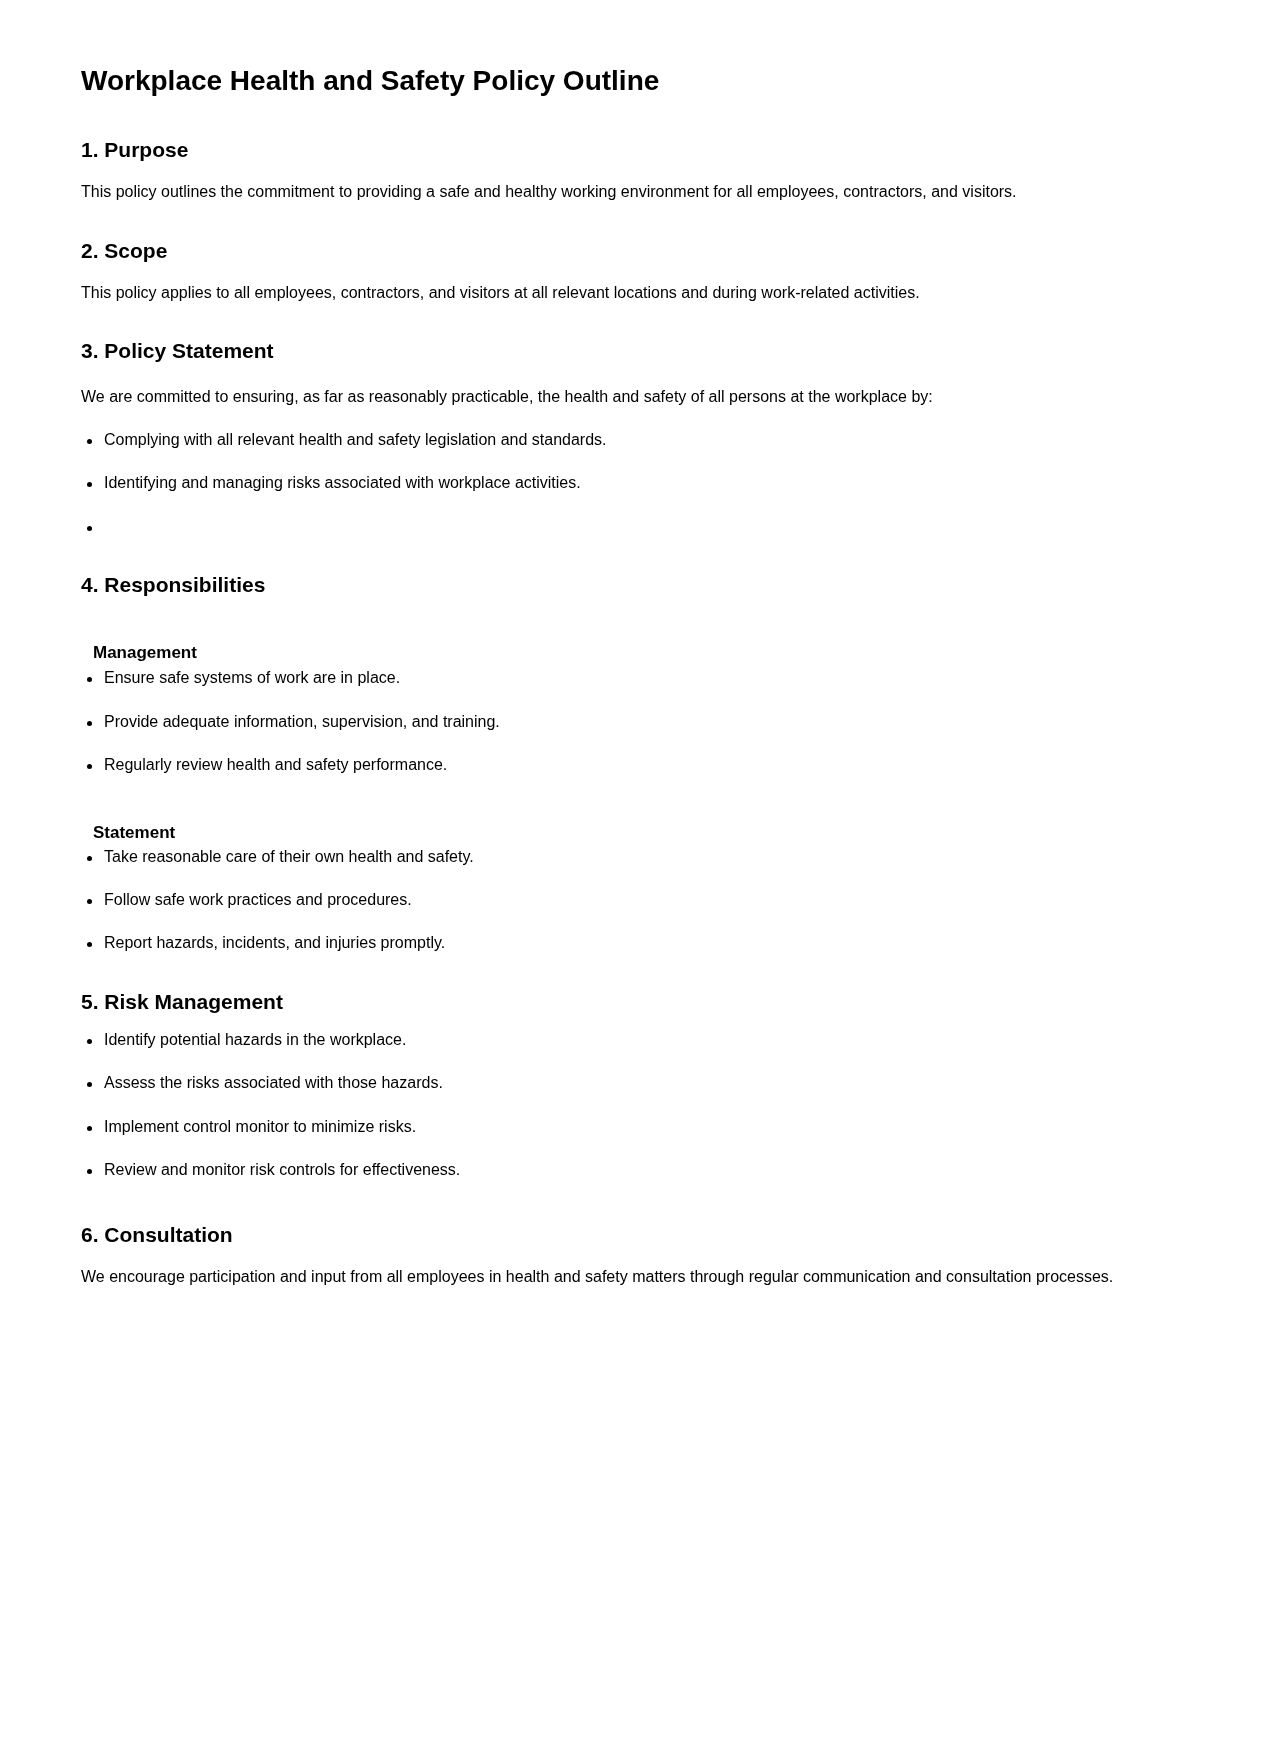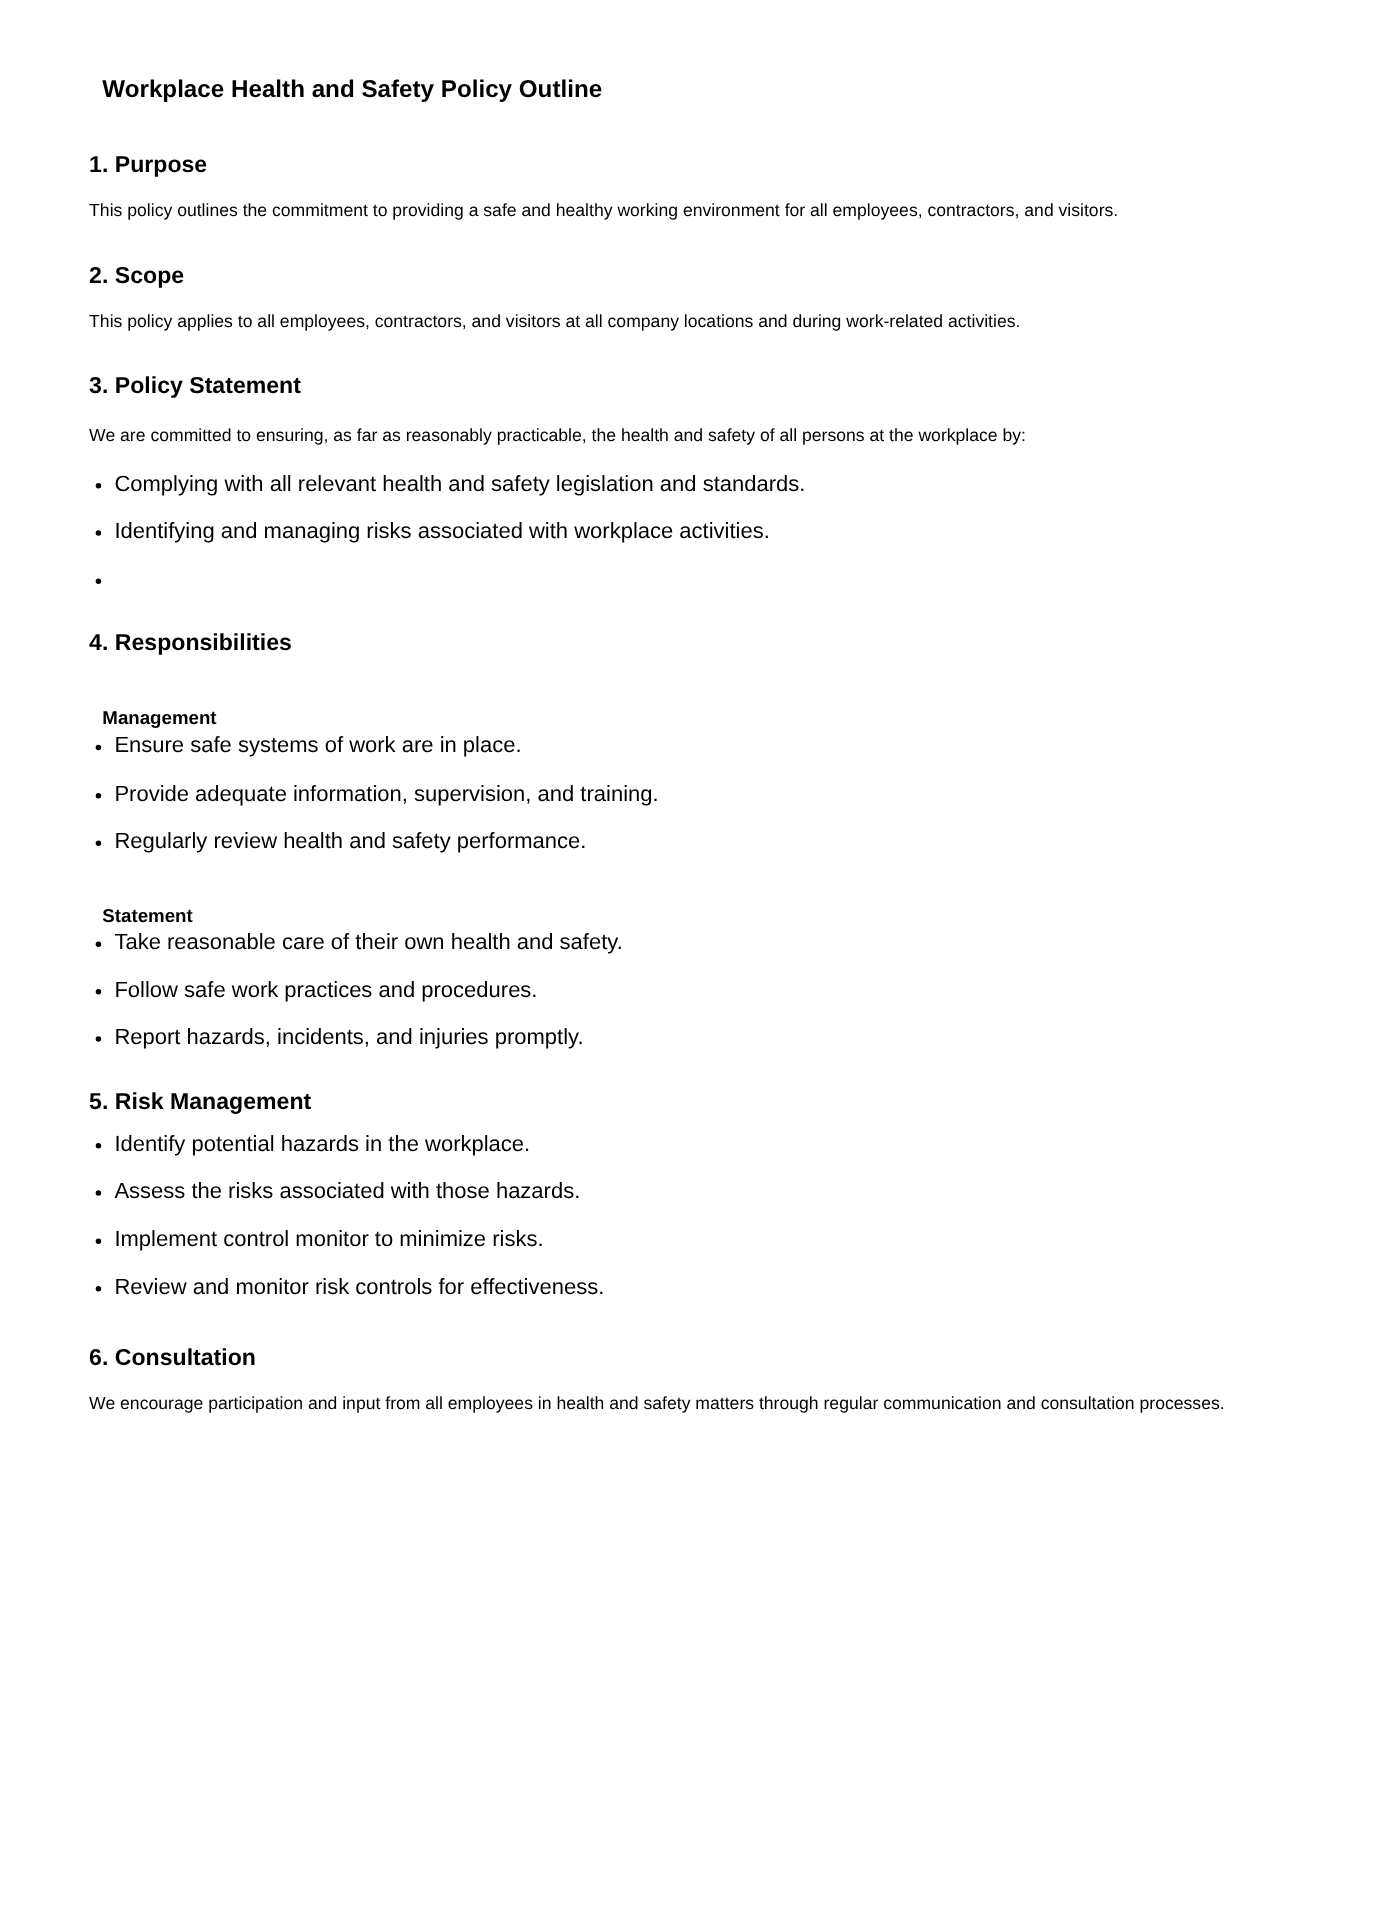--- a/index.html
+++ b/index.html
@@ -6,42 +6,42 @@
   body {
     width: 1263px;
     height: 1756px;
     position: relative;
     overflow: hidden;
     font-family: "Liberation Sans", sans-serif;
     color: #000000;
   }
   .doc { position: absolute; left: 81px; top: 0; width: 1120px; }
   .h1 {
-    position: absolute; left: 12px;
-    font-size: 22px; line-height: 37px; font-weight: bold; margin: 0;
+    position: absolute; left: 0;
+    font-size: 28px; line-height: 37px; font-weight: bold; margin: 0;
     white-space: nowrap;
   }
   .h2 {
     position: absolute; left: 0;
     font-size: 21px; line-height: 24px; font-weight: bold; margin: 0;
     white-space: nowrap;
   }
   .h3 {
     position: absolute; left: 0;
     font-size: 17px; line-height: 20px; font-weight: bold; margin: 12px;
     white-space: nowrap;
   }
   .p {
     position: absolute; left: 0;
     font-size: 16px; line-height: 20px; margin: 0;
     white-space: nowrap;
   }
   .li {
     position: absolute; left: 23px;
-    font-size: 20px; line-height: 20px; margin: 0;
+    font-size: 16px; line-height: 20px; margin: 0;
     white-space: nowrap;
   }
   .bullet {
     position: absolute; left: -17px; top: 9px;
     width: 5px; height: 5px; border-radius: 50%;
     background: #000000;
   }
 </style>
 </head>
 <body>
@@ -50,21 +50,21 @@
 
   <h1 class="h1" style="top:62px">Workplace Health and Safety Policy Outline</h1>
 
   <section>
     <h2 class="h2" style="top:138px">1. Purpose</h2>
     <p class="p" style="top:182px">This policy outlines the commitment to providing a safe and healthy working environment for all employees, contractors, and visitors.</p>
   </section>
 
   <section>
     <h2 class="h2" style="top:239px">2. Scope</h2>
-    <p class="p" style="top:283px">This policy applies to all employees, contractors, and visitors at all company locations and during work-related activities.</p>
+    <p class="p" style="top:283px">This policy applies to all employees, contractors, and visitors at all relevant locations and during work-related activities.</p>
   </section>
 
   <section>
     <h2 class="h2" style="top:339px">3. Policy Statement</h2>
     <p class="p" style="top:387px">We are committed to ensuring, as far as reasonably practicable, the health and safety of all persons at the workplace by:</p>
     <ul style="margin:0;padding:0;list-style:none;">
       <li class="li" style="top:430px"><span class="bullet"></span><span>Complying with all relevant health and safety legislation and standards.</span></li>
       <li class="li" style="top:473px"><span class="bullet"></span><span>Identifying and managing risks associated with workplace activities.</span></li>
       <li class="li" style="top:517px"><span class="bullet"></span></li>
     </ul>

